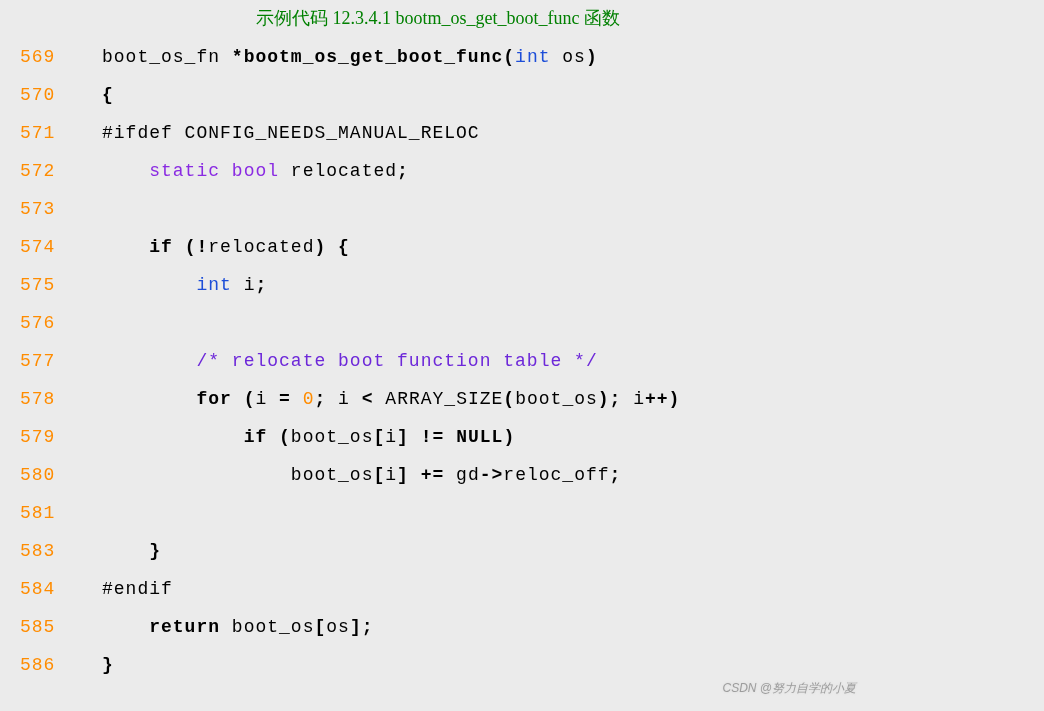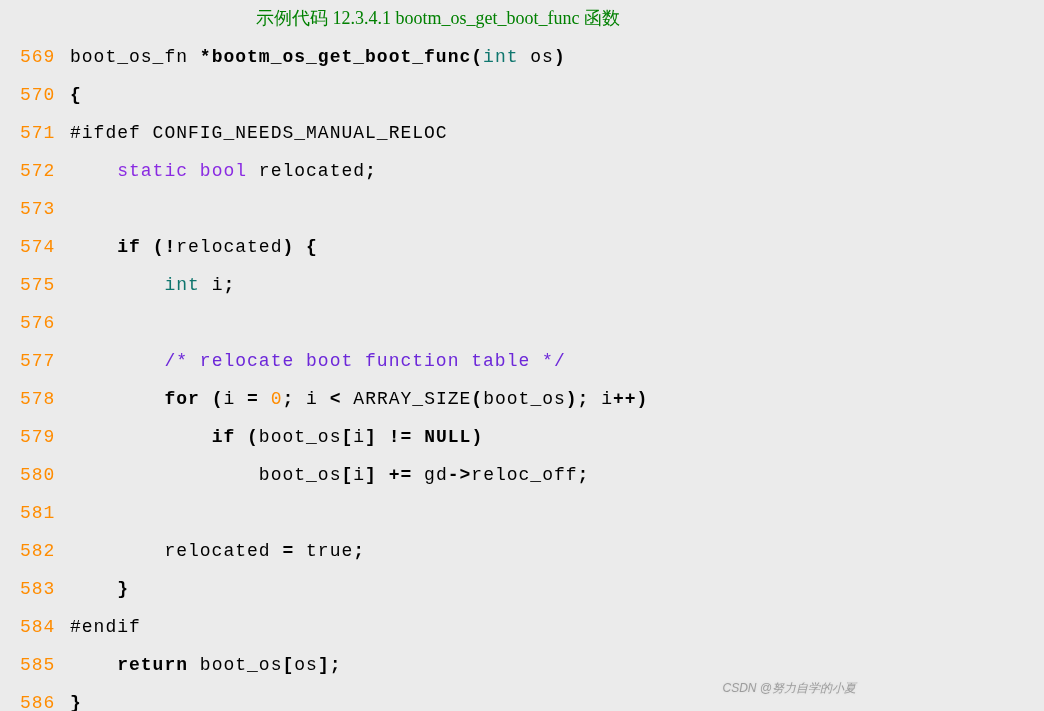--- a/index.html
+++ b/index.html
@@ -30,36 +30,37 @@
   .code-block {
     padding-left: 20px;
     padding-top: 8px;
   }
   .line {
     display: flex;
     align-items: baseline;
     line-height: 38px;
     height: 38px;
     white-space: pre;
+    gap: 32px;
   }
   .lineno {
     color: #ff8c00;
     width: 50px;
     flex: 0 0 50px;
     text-align: left;
     font-family: "Courier New", monospace;
     letter-spacing: 1px;
   }
   .code {
     font-family: "Courier New", Consolas, monospace;
     letter-spacing: 1px;
   }
   .kw   { color: #000000; font-weight: bold; }  
   .kw2  { color: #8a2be2; }                      
-  .ty   { color: #0f766e; }                      
+  .ty   { color: #1d4ed8; }                      
   .cm   { color: #6d28d9; }                      
   .num  { color: #ff8c00; }                      
   .op   { color: #000000; font-weight: bold; }   
   .txt  { color: #000000; }                      
   .watermark {
     position: absolute;
     bottom: 14px;
     right: 20px;
     color: rgba(120,120,120,0.65);
     font-family: "Microsoft YaHei", sans-serif;
@@ -80,20 +81,19 @@
       <div class="line"><span class="lineno">572</span><span class="code"><span class="txt">    </span><span class="kw2">static</span><span class="txt"> </span><span class="kw2">bool</span><span class="txt"> relocated</span><span class="op">;</span></span></div>
       <div class="line"><span class="lineno">573</span><span class="code"></span></div>
       <div class="line"><span class="lineno">574</span><span class="code"><span class="txt">    </span><span class="kw">if</span><span class="txt"> </span><span class="op">(!</span><span class="txt">relocated</span><span class="op">)</span><span class="txt"> </span><span class="op">{</span></span></div>
       <div class="line"><span class="lineno">575</span><span class="code"><span class="txt">        </span><span class="ty">int</span><span class="txt"> i</span><span class="op">;</span></span></div>
       <div class="line"><span class="lineno">576</span><span class="code"></span></div>
       <div class="line"><span class="lineno">577</span><span class="code"><span class="txt">        </span><span class="cm">/* relocate boot function table */</span></span></div>
       <div class="line"><span class="lineno">578</span><span class="code"><span class="txt">        </span><span class="kw">for</span><span class="txt"> </span><span class="op">(</span><span class="txt">i </span><span class="op">=</span><span class="txt"> </span><span class="num">0</span><span class="op">;</span><span class="txt"> i </span><span class="op">&lt;</span><span class="txt"> ARRAY_SIZE</span><span class="op">(</span><span class="txt">boot_os</span><span class="op">);</span><span class="txt"> i</span><span class="op">++)</span></span></div>
       <div class="line"><span class="lineno">579</span><span class="code"><span class="txt">            </span><span class="kw">if</span><span class="txt"> </span><span class="op">(</span><span class="txt">boot_os</span><span class="op">[</span><span class="txt">i</span><span class="op">]</span><span class="txt"> </span><span class="op">!=</span><span class="txt"> </span><span class="kw">NULL</span><span class="op">)</span></span></div>
       <div class="line"><span class="lineno">580</span><span class="code"><span class="txt">                boot_os</span><span class="op">[</span><span class="txt">i</span><span class="op">]</span><span class="txt"> </span><span class="op">+=</span><span class="txt"> gd</span><span class="op">-&gt;</span><span class="txt">reloc_off</span><span class="op">;</span></span></div>
       <div class="line"><span class="lineno">581</span><span class="code"></span></div>
-      <div class="line"><span class="lineno">582</span><span class="code"><span class="txt">        relocated </span><span class="op">=</span><span class="txt"> true</span><span class="op">;</span></span></div>
       <div class="line"><span class="lineno">583</span><span class="code"><span class="txt">    </span><span class="op">}</span></span></div>
       <div class="line"><span class="lineno">584</span><span class="code"><span class="txt">#endif</span></span></div>
       <div class="line"><span class="lineno">585</span><span class="code"><span class="txt">    </span><span class="kw">return</span><span class="txt"> boot_os</span><span class="op">[</span><span class="txt">os</span><span class="op">];</span></span></div>
       <div class="line"><span class="lineno">586</span><span class="code"><span class="op">}</span></span></div>
     </div>
   <div class="watermark">CSDN @努力自学的小夏</div>
 </div>
 
 </body></html>

